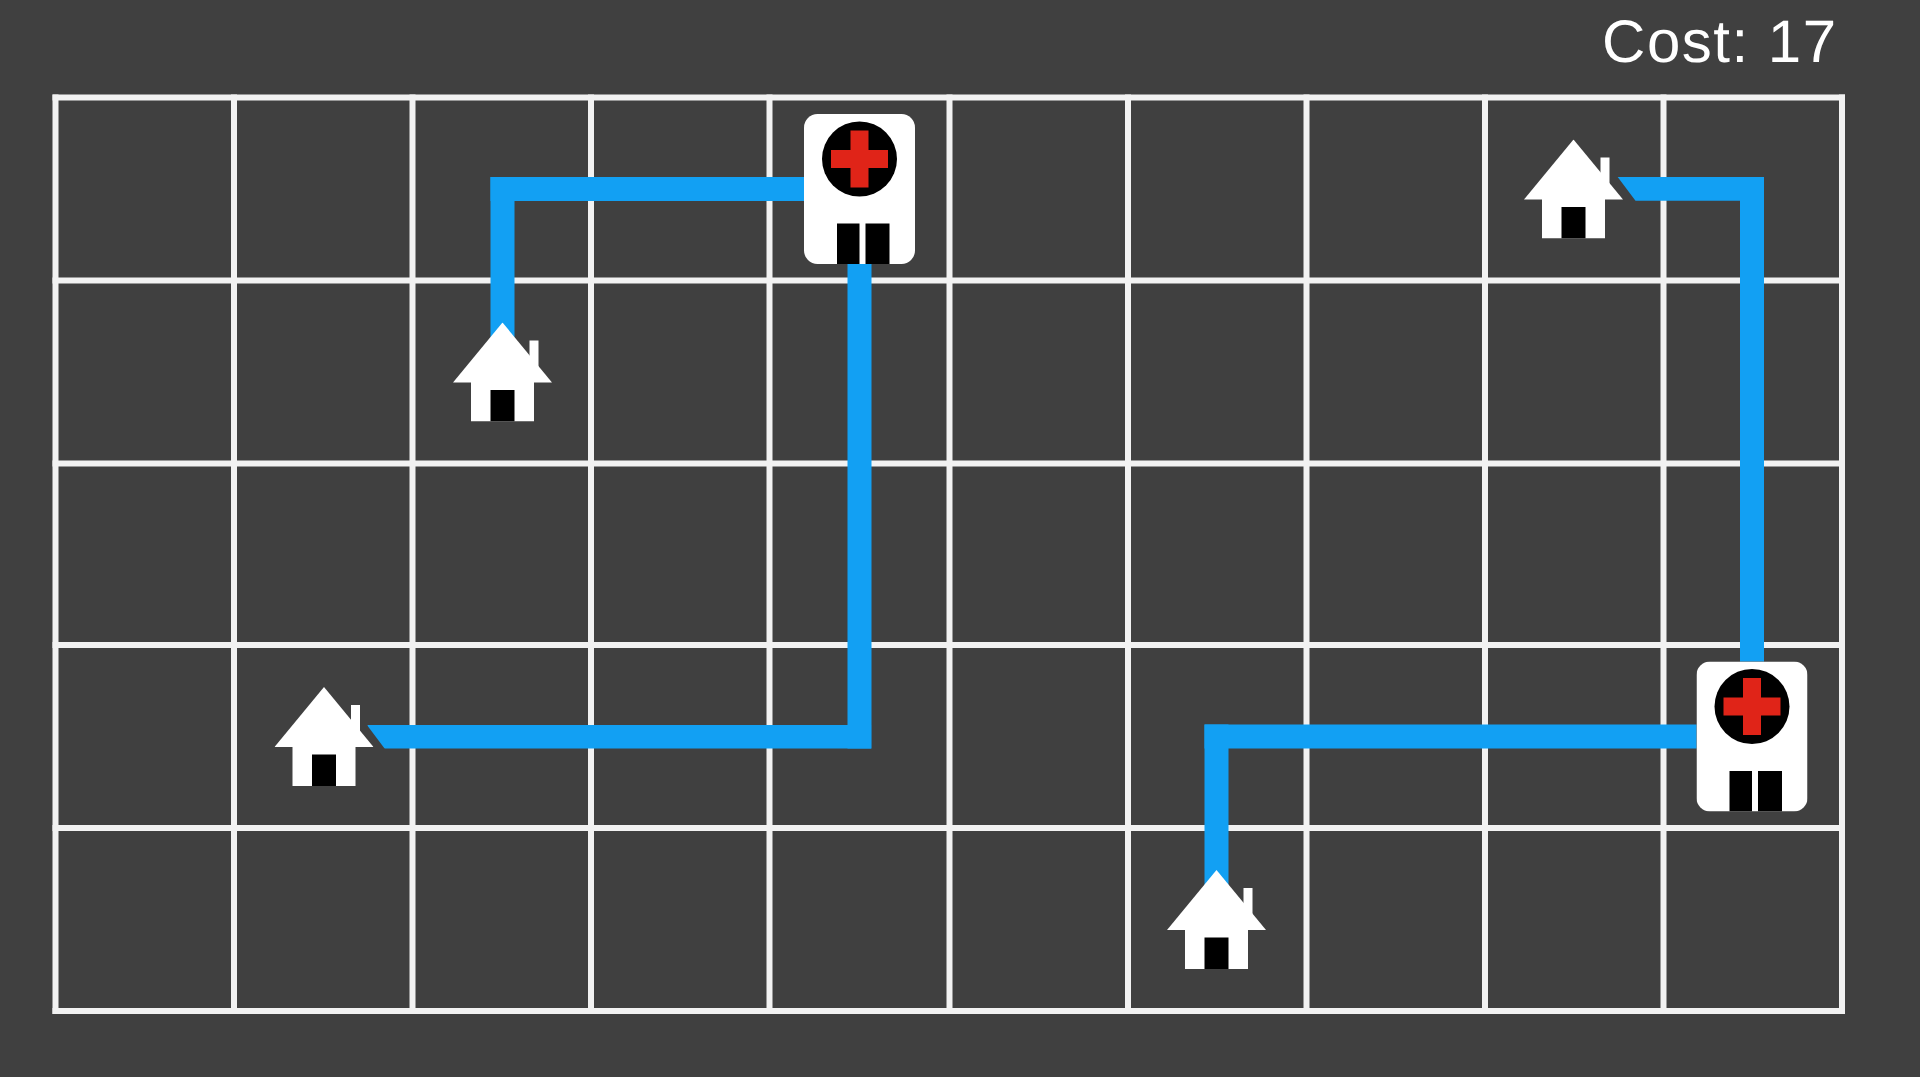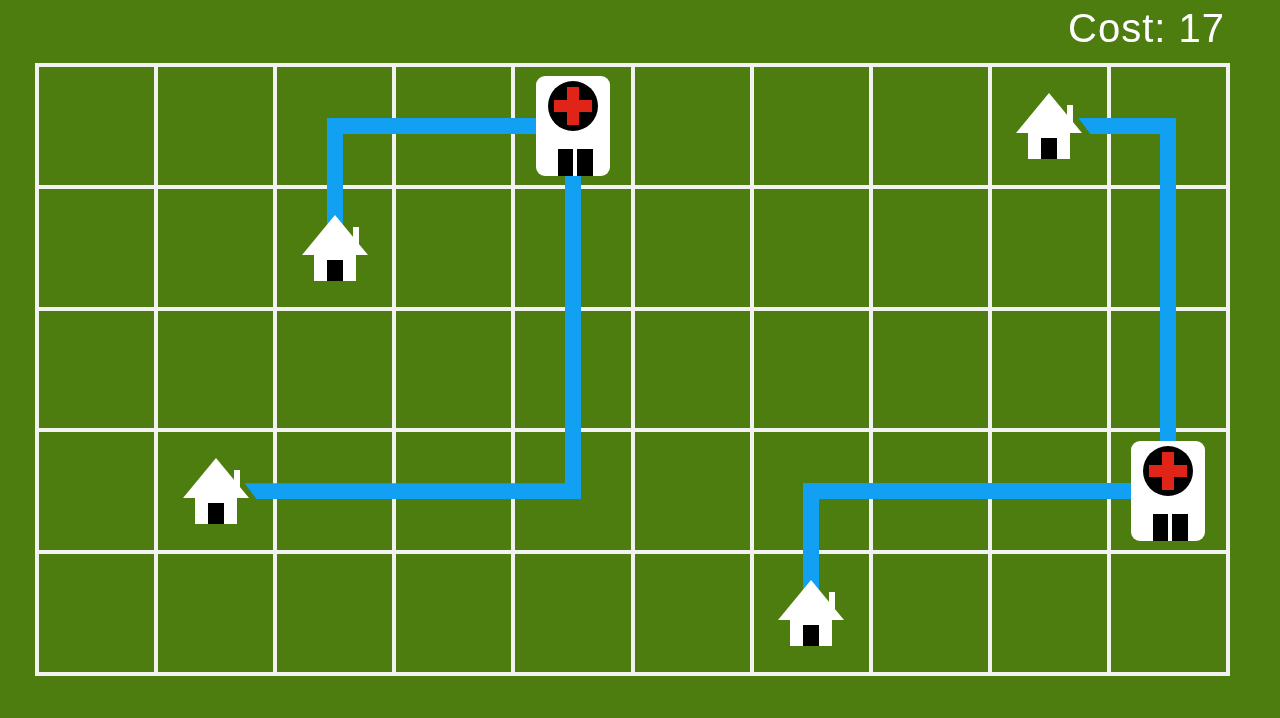--- a/index.html
+++ b/index.html
@@ -1,20 +1,20 @@
 <!DOCTYPE html>
 <html><head>
 <meta charset="utf-8">
 <style>
   html, body { margin: 0; padding: 0; background: #000; }
   .stage {
     position: relative;
     width: 1280px;
     height: 718px;
-    background: #4d7c0f;
+    background: #404040;
     overflow: hidden;
     font-family: "Liberation Sans", sans-serif;
   }
   .hud {
     position: absolute;
     top: 6px;
     right: 55px;
     color: #ffffff;
     font-size: 40px;
     font-weight: 300;

